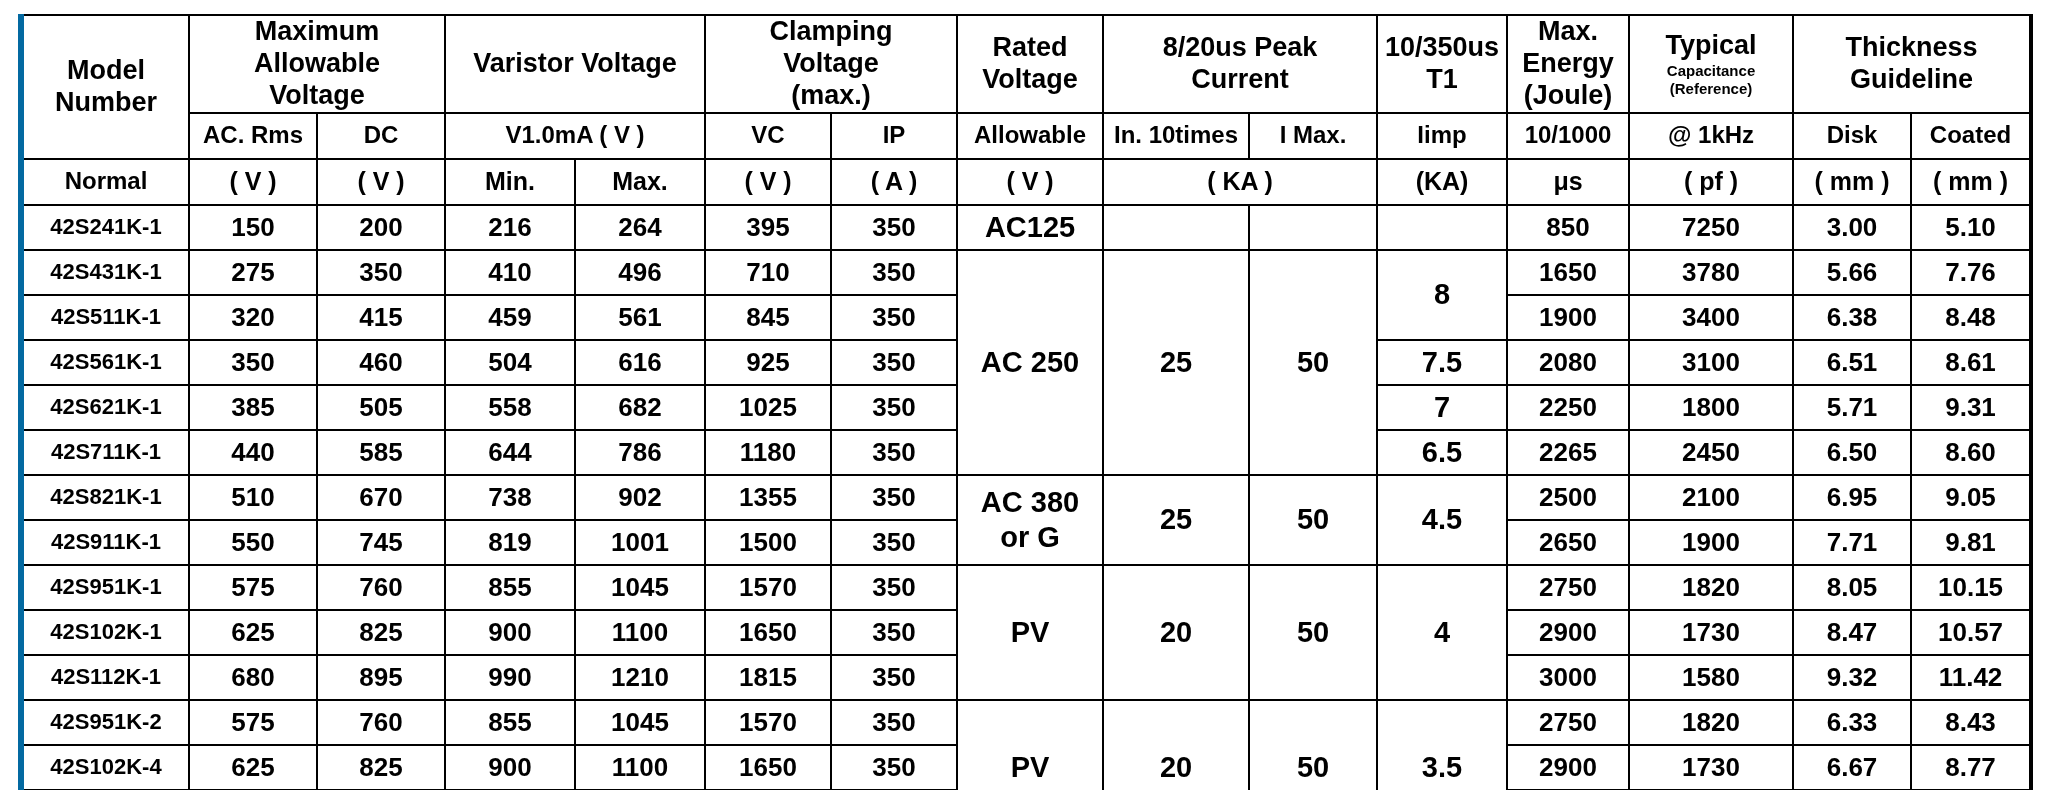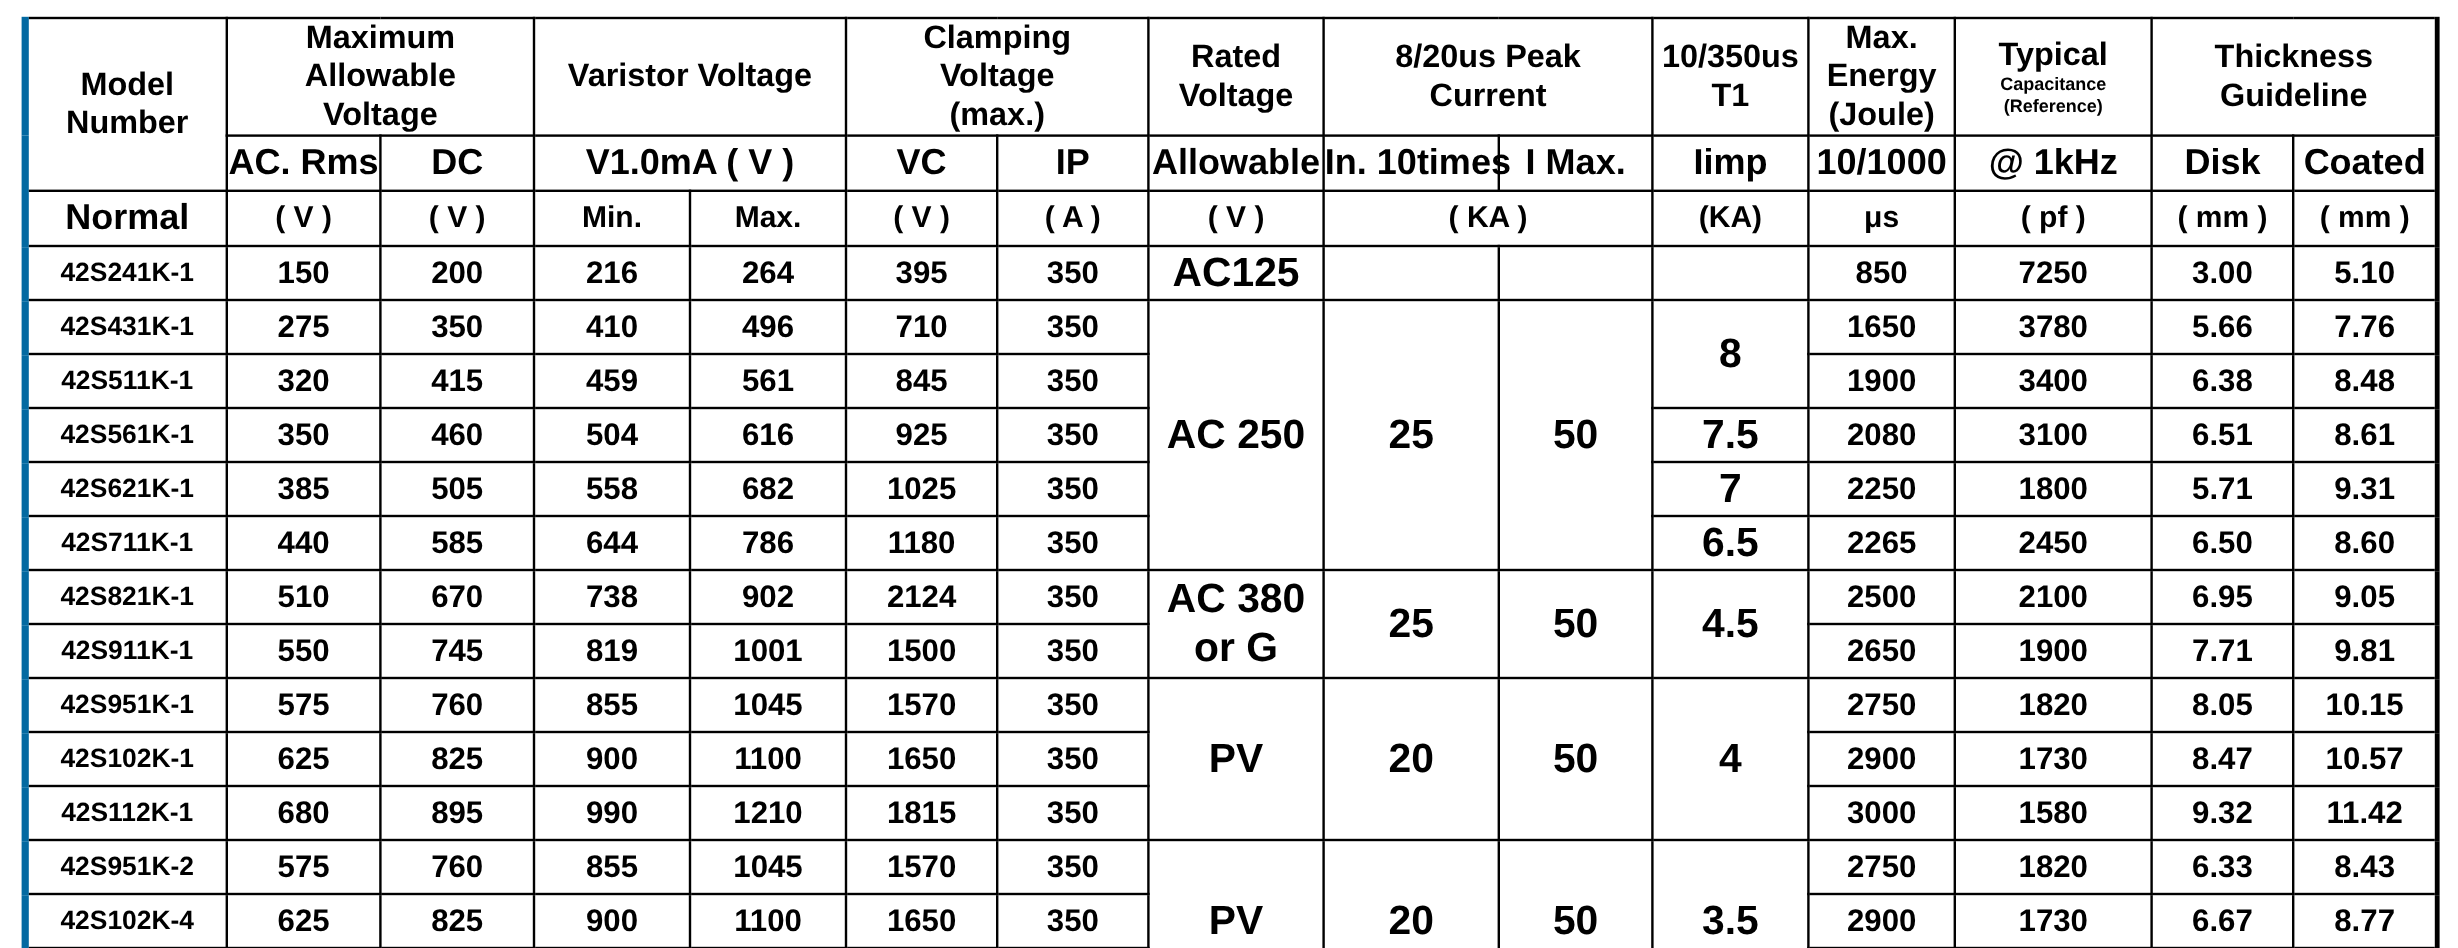--- a/index.html
+++ b/index.html
@@ -43,36 +43,36 @@
   
   .hdr-main {
     font-size: 27px;
     padding: 4px 4px;
   }
   .hdr-main .small {
     font-size: 15px;
     display: block;
   }
   .hdr-sub {
-    font-size: 30px;
+    font-size: 24px;
     height: 44px;
   }
   .hdr-unit {
     font-size: 25px;
     height: 44px;
   }
   .data-cell {
     font-size: 26px;
     height: 43px;
   }
   .model-cell {
     font-size: 22px;
   }
   .span-cell {
-    font-size: 34px;
+    font-size: 29px;
   }
   .thick-top td { border-top: 4px solid #000; }
   .grp-start td { border-top: 3px solid #000; }
   .lastrow td { border-bottom: 4px solid #000; }
   .blank { }
 </style>
 </head>
 <body>
 
 <div id="sheet">
@@ -272,21 +272,21 @@
         <td class="data-cell">6.50</td>
         <td class="data-cell outer-r">8.60</td>
       </tr>
 
       <tr class="grp-start">
         <td class="data-cell model-cell outer-l">42S821K-1</td>
         <td class="data-cell">510</td>
         <td class="data-cell">670</td>
         <td class="data-cell">738</td>
         <td class="data-cell">902</td>
-        <td class="data-cell">2124</td>
+        <td class="data-cell">1355</td>
         <td class="data-cell">350</td>
         <td class="data-cell span-cell" rowspan="2">
           <span>AC 380</span><br>
           <span>or  G</span>
         </td>
         <td class="data-cell span-cell" rowspan="2">25</td>
         <td class="data-cell span-cell" rowspan="2">50</td>
         <td class="data-cell span-cell" rowspan="2">4.5</td>
         <td class="data-cell">2500</td>
         <td class="data-cell">2100</td>

